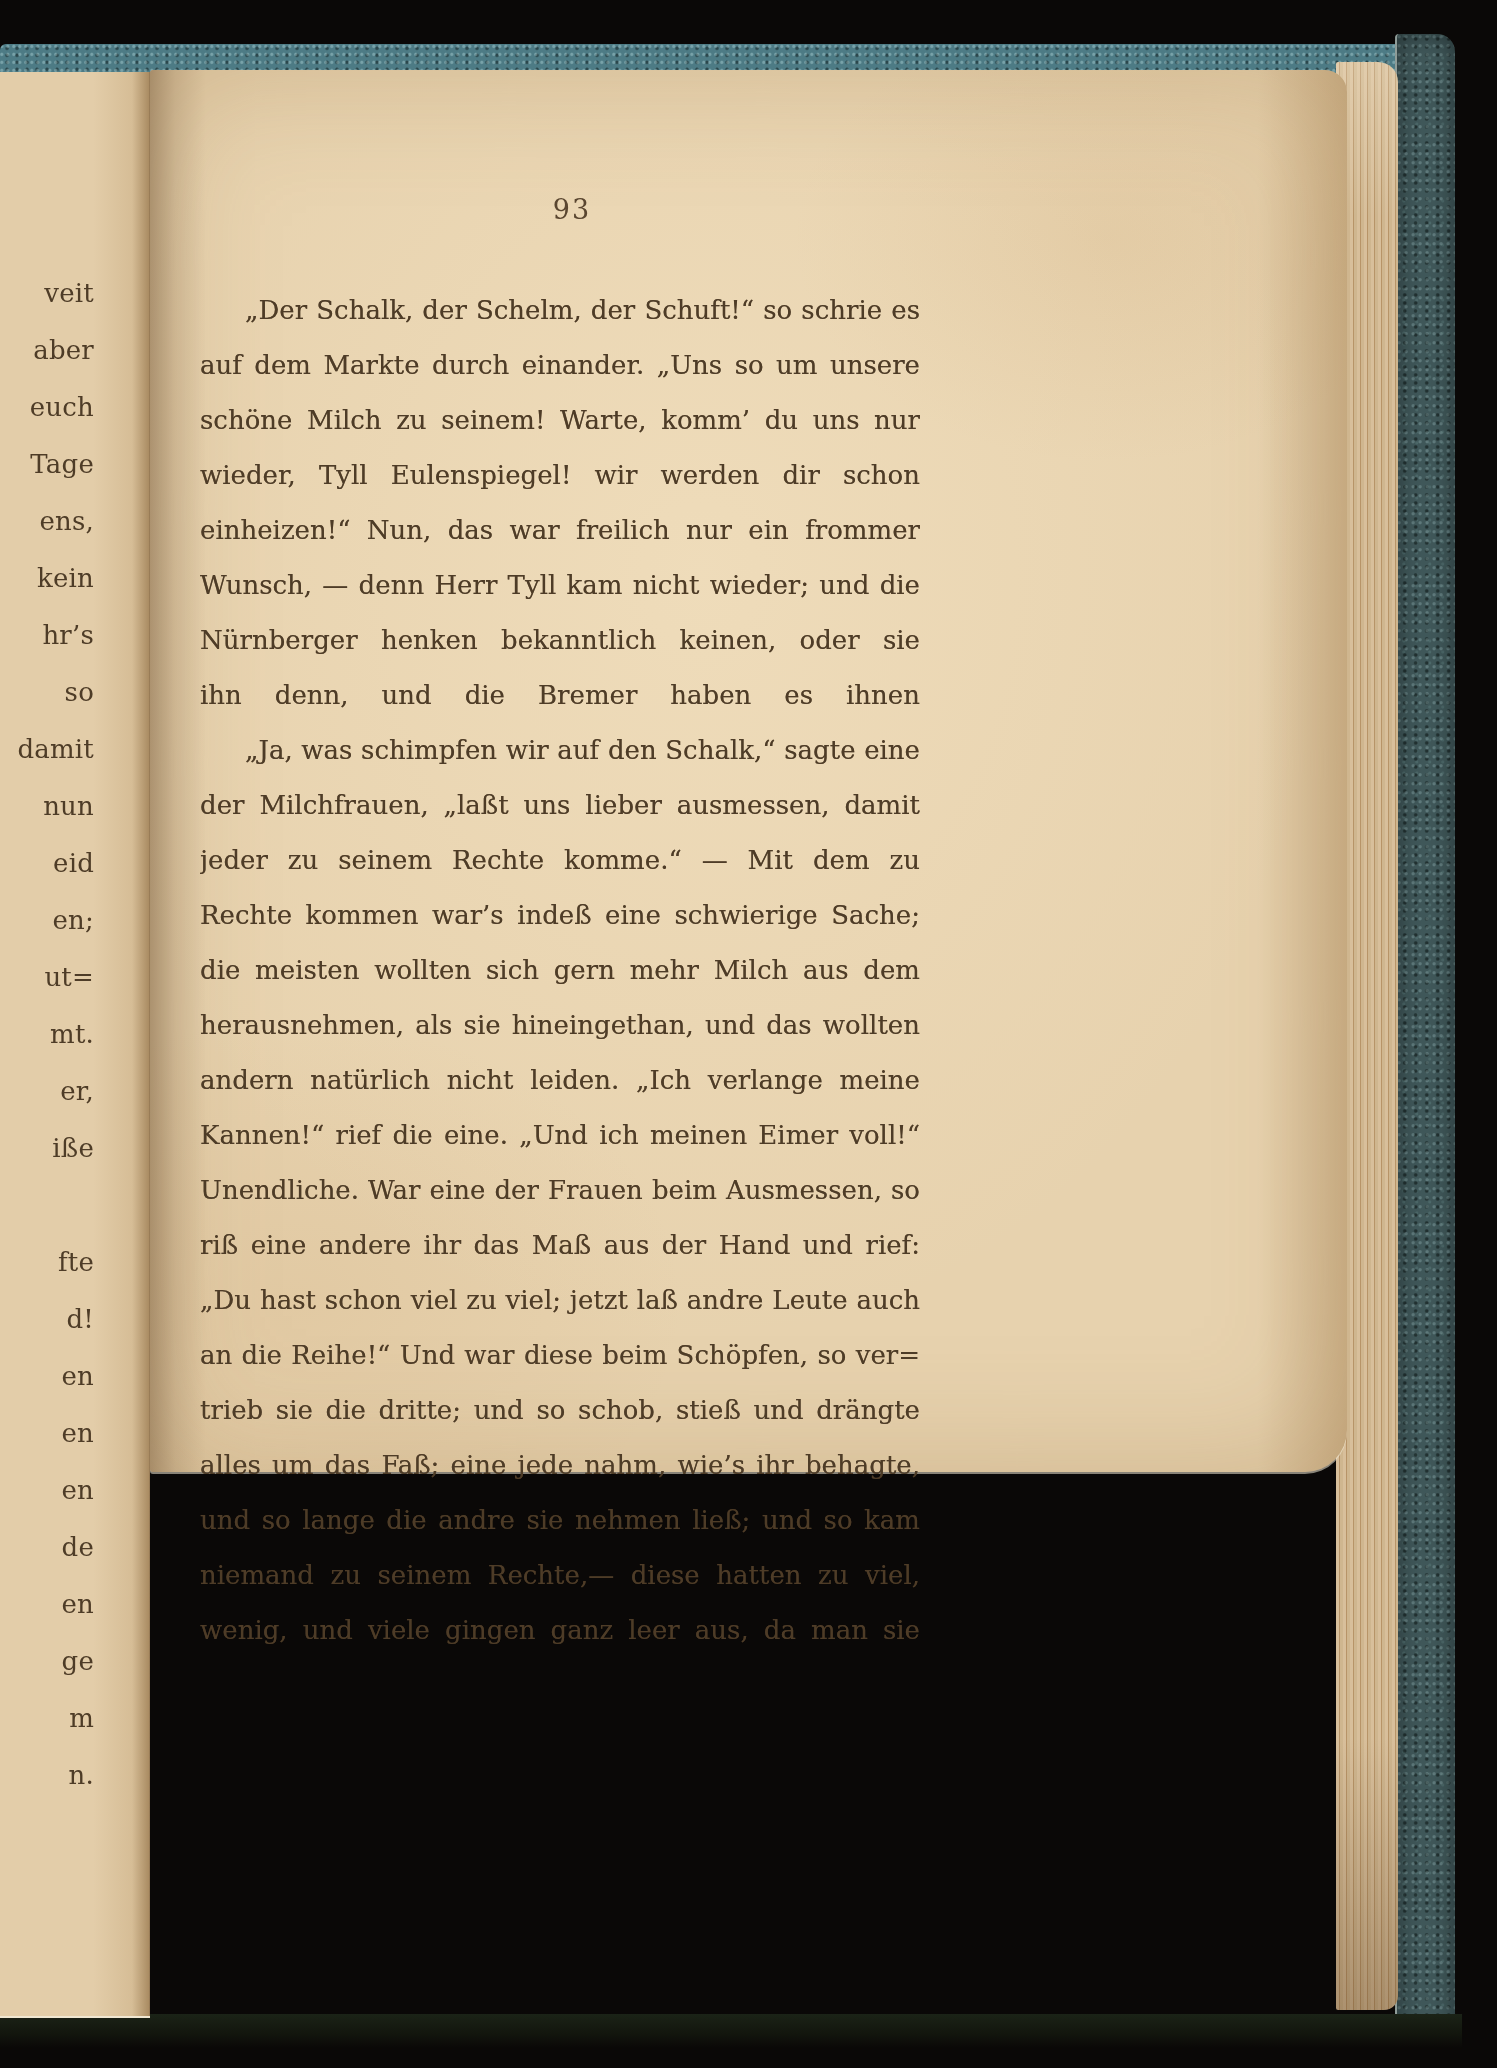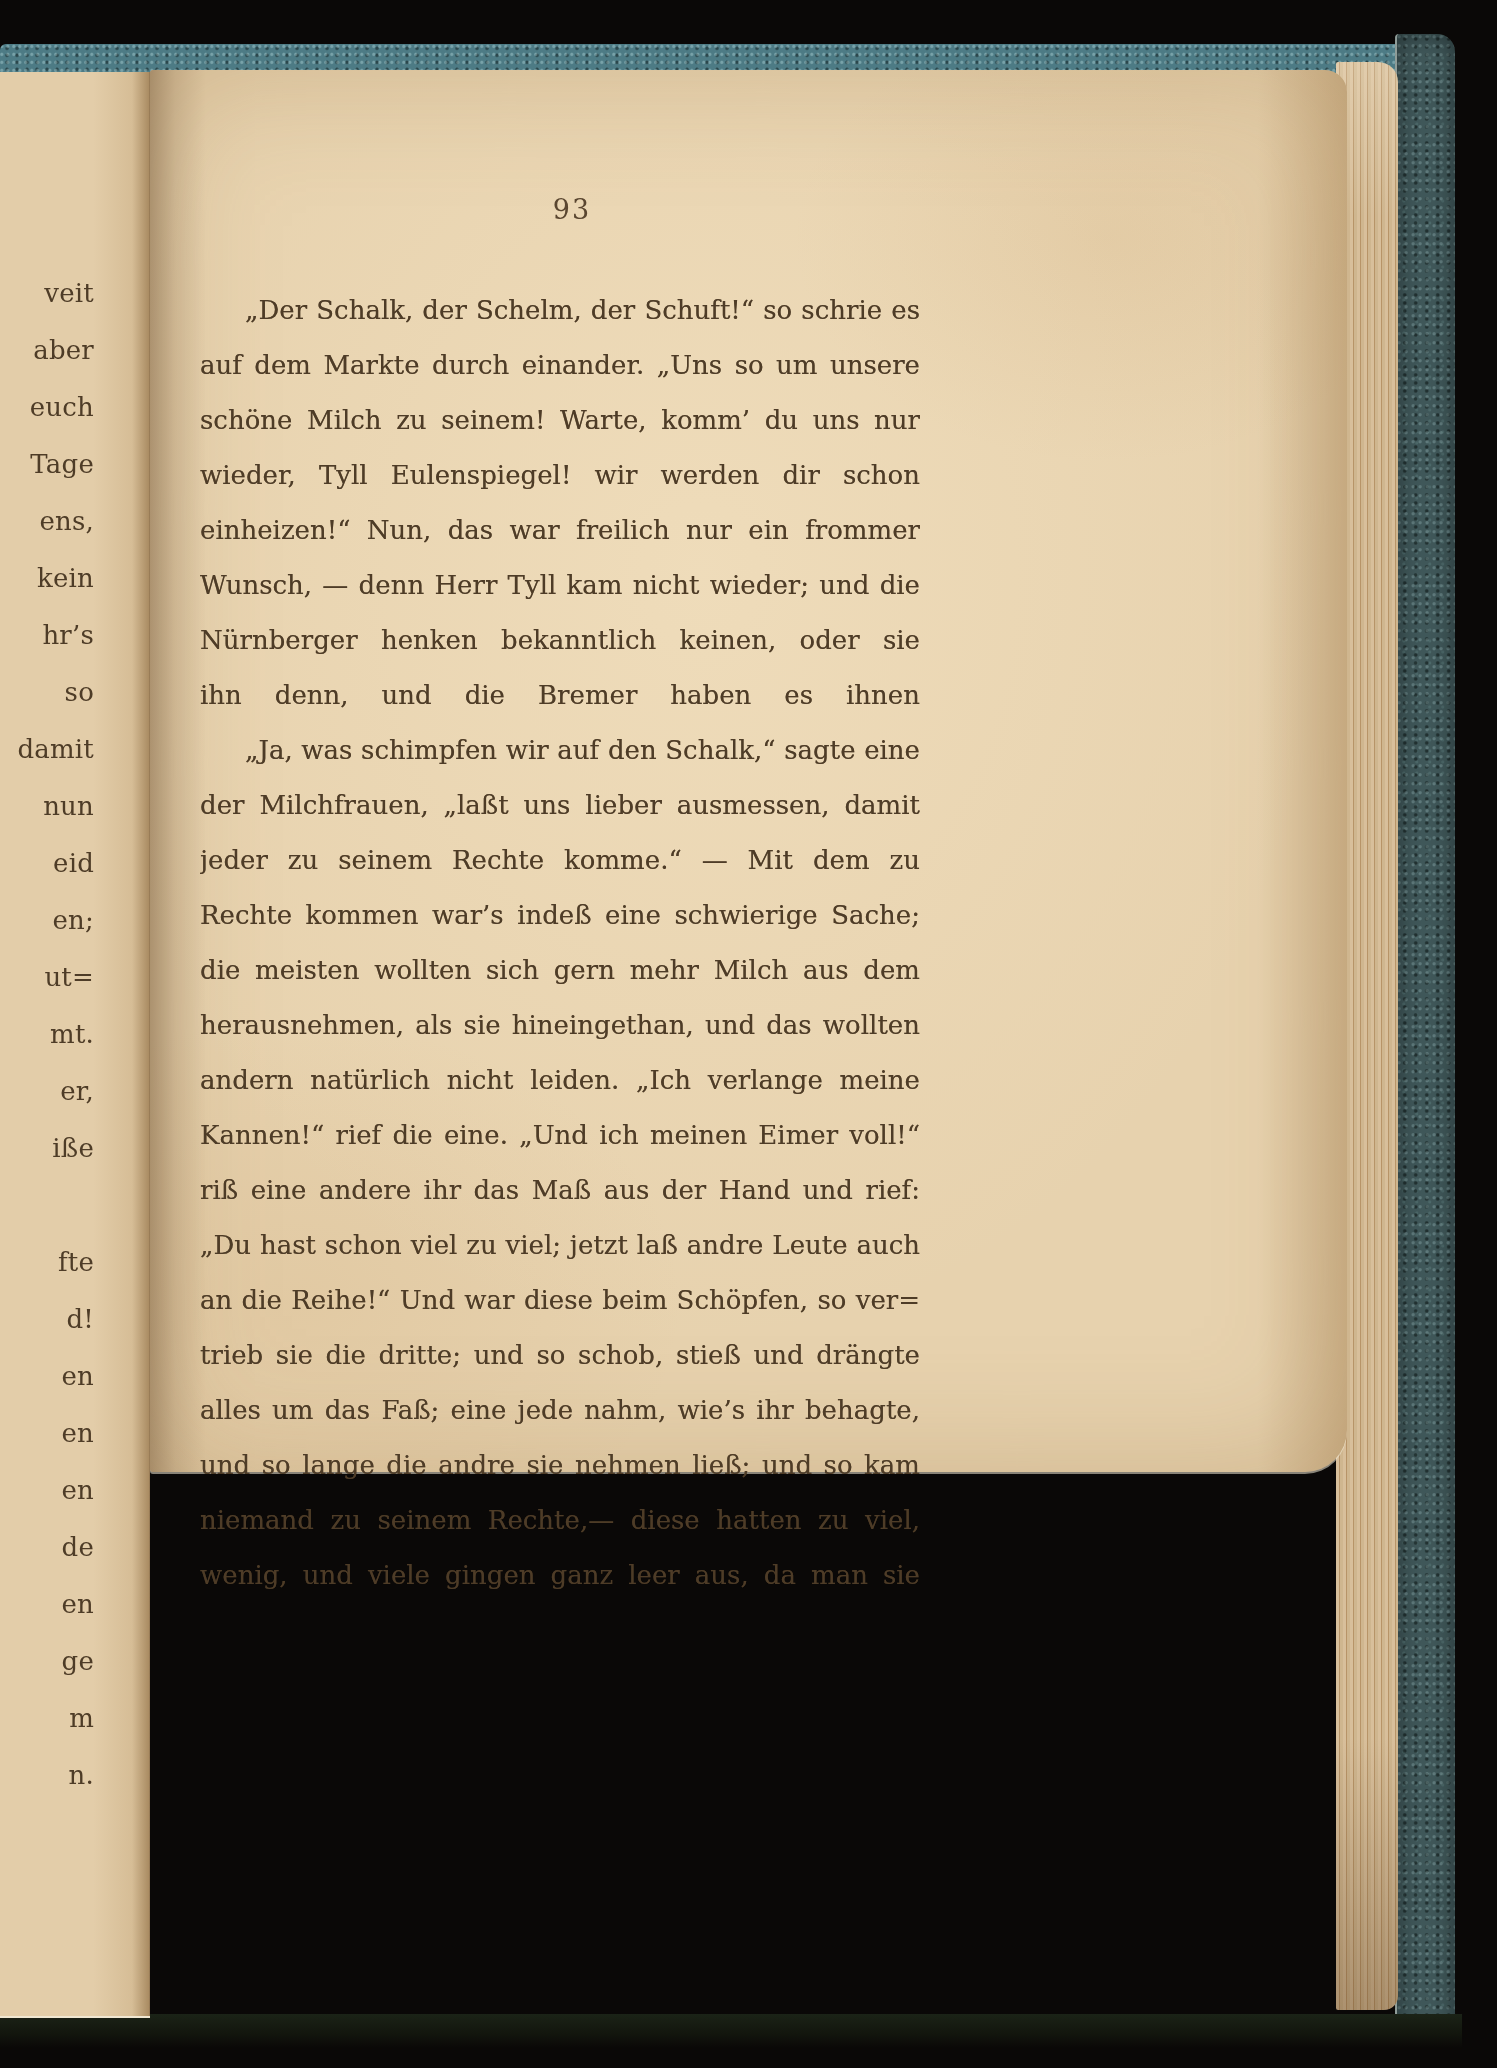--- a/index.html
+++ b/index.html
@@ -189,20 +189,21 @@
         <div class="line">Nürnberger henken bekanntlich keinen, oder sie hätten</div>
         <div class="line">ihn denn, und die Bremer haben es ihnen nachgemacht</div>
         <div class="line indent">„Ja, was schimpfen wir auf den Schalk,“ sagte eine</div>
         <div class="line">der Milchfrauen, „laßt uns lieber ausmessen, damit ein</div>
         <div class="line">jeder zu seinem Rechte komme.“ — Mit dem zu seinem</div>
         <div class="line">Rechte kommen war’s indeß eine schwierige Sache; denn</div>
         <div class="line">die meisten wollten sich gern mehr Milch aus dem Faß</div>
         <div class="line">herausnehmen, als sie hineingethan, und das wollten die</div>
         <div class="line">andern natürlich nicht leiden. „Ich verlange meine zwölf</div>
         <div class="line">Kannen!“ rief die eine. „Und ich meinen Eimer voll!“</div>
+        <div class="line">Unendliche. War eine der Frauen beim Ausmessen, so</div>
         <div class="line">riß eine andere ihr das Maß aus der Hand und rief:</div>
         <div class="line">„Du hast schon viel zu viel; jetzt laß andre Leute auch</div>
         <div class="line">an die Reihe!“ Und war diese beim Schöpfen, so ver=</div>
         <div class="line">trieb sie die dritte; und so schob, stieß und drängte sich</div>
         <div class="line">alles um das Faß; eine jede nahm, wie’s ihr behagte,</div>
         <div class="line">und so lange die andre sie nehmen ließ; und so kam</div>
         <div class="line">niemand zu seinem Rechte,— diese hatten zu viel, jene zu</div>
         <div class="line">wenig, und viele gingen ganz leer aus, da man sie stets</div>
       </div>
   </div>

